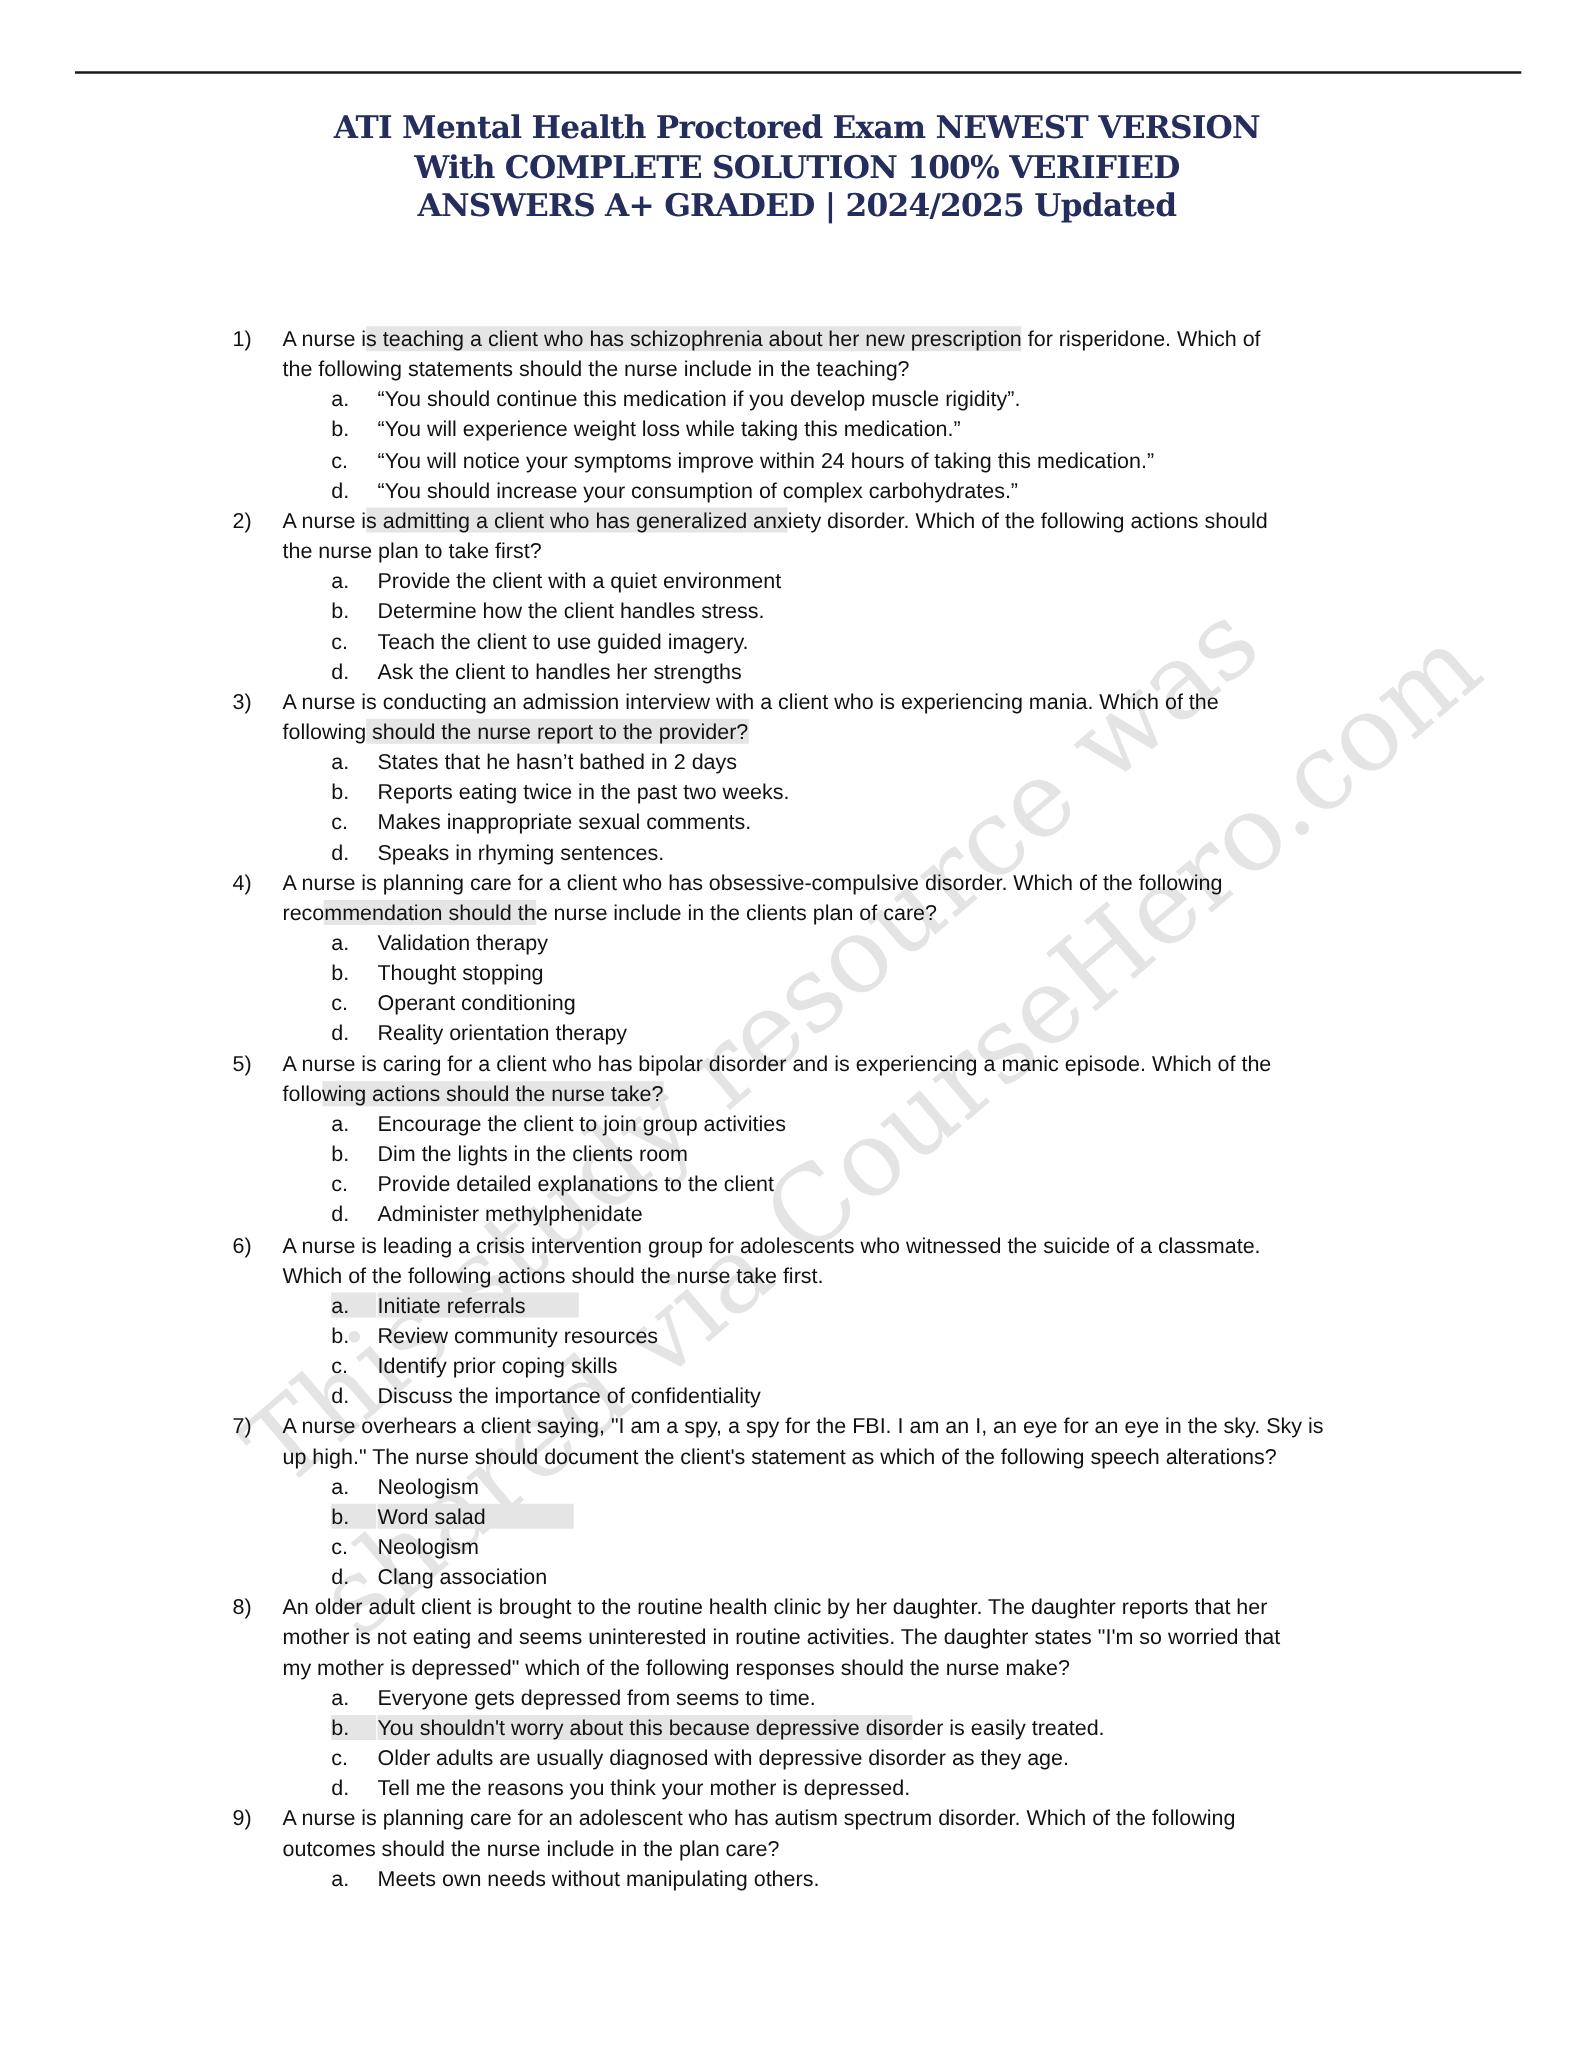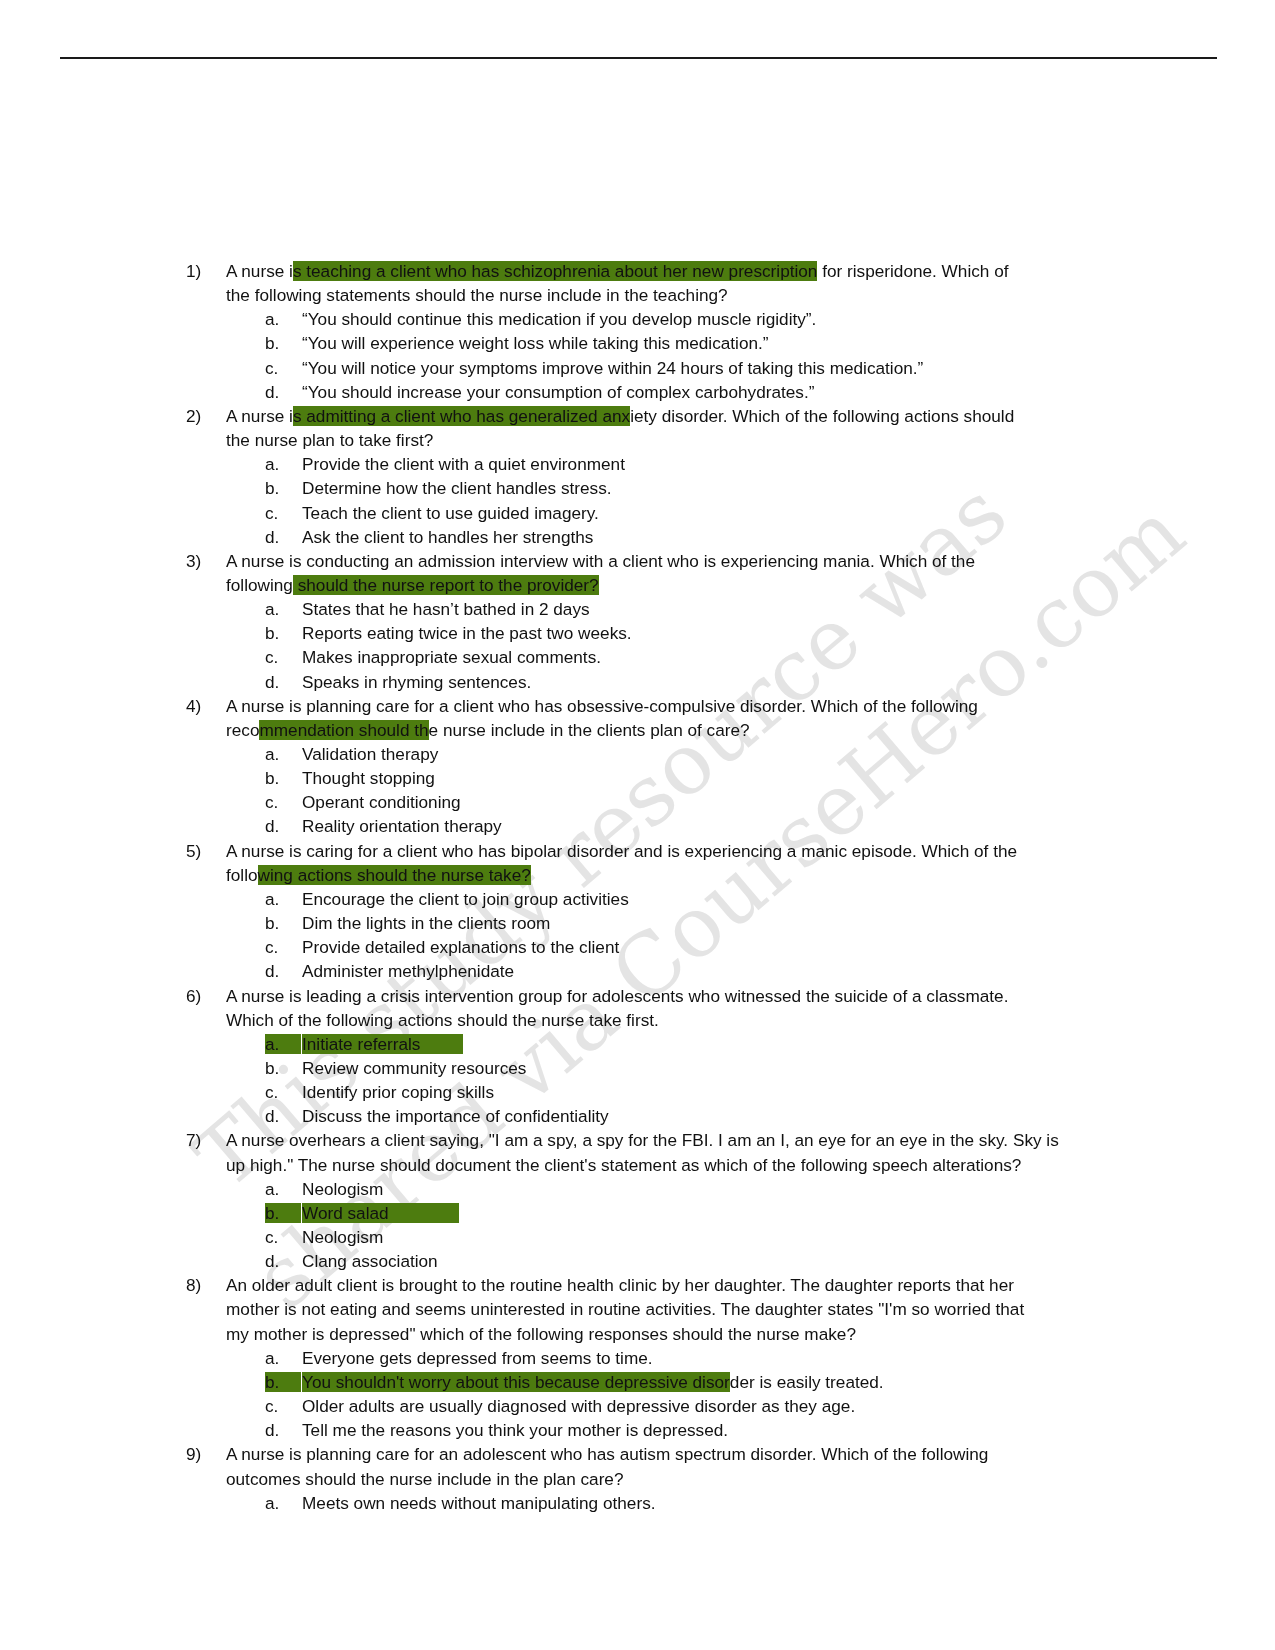--- a/index.html
+++ b/index.html
@@ -13,29 +13,34 @@
   .watermark { position: absolute; left: 0; top: 0; width: 1275px; height: 1650px; pointer-events: none; overflow: hidden; }
   .wm-line { position: absolute; font-family: "DejaVu Serif", serif; color: rgba(170,170,170,0.32);
     font-size: 84px; white-space: nowrap; transform-origin: left bottom; transform: rotate(-40.5deg); }
   .q { position: absolute; left: 0; width: 1275px; font-family: "Liberation Sans", sans-serif;
     font-size: 17.2px; color: #111; }
   .line { position: absolute; height: 25px; line-height: 25px; white-space: nowrap; }
   .num { left: 186px; }
   .stem { left: 226px; }
   .opt-letter { left: 265px; }
   .opt-text { left: 302px; }
-  .hl { background: #4d7c0f; }
+  .hl { background: #e5e5e5; }
   .footer { position: absolute; font-family: "DejaVu Serif", serif; font-size: 14.6px; color: #111; white-space: nowrap; }
 </style>
 </head>
 <body>
 
 <div class="page">
   <div class="top-rule"></div>
 
+  <div class="title">
+    <div>ATI Mental Health Proctored Exam NEWEST VERSION</div>
+    <div>With COMPLETE SOLUTION 100%  VERIFIED</div>
+    <div>ANSWERS A+ GRADED | 2024/2025 Updated</div>
+  </div>
 
   <div class="watermark">
     <div class="wm-line" style="left:240px; top:1110px;">This study resource was</div>
     <div class="wm-line" style="left:300px; top:1230px;">shared via CourseHero.com</div>
   </div>
 
   <div id="questions">
       <div class="q line num" style="top: 259px;">1)</div>
       <div class="q line stem" style="top: 259px;"><span>A nurse i</span><span class="hl">s teaching a client who has schizophrenia about her new prescription</span><span> for risperidone. Which of</span></div>
       <div class="q line stem" style="top: 283.15px;"><span>the following statements should the nurse include in the teaching?</span></div>

